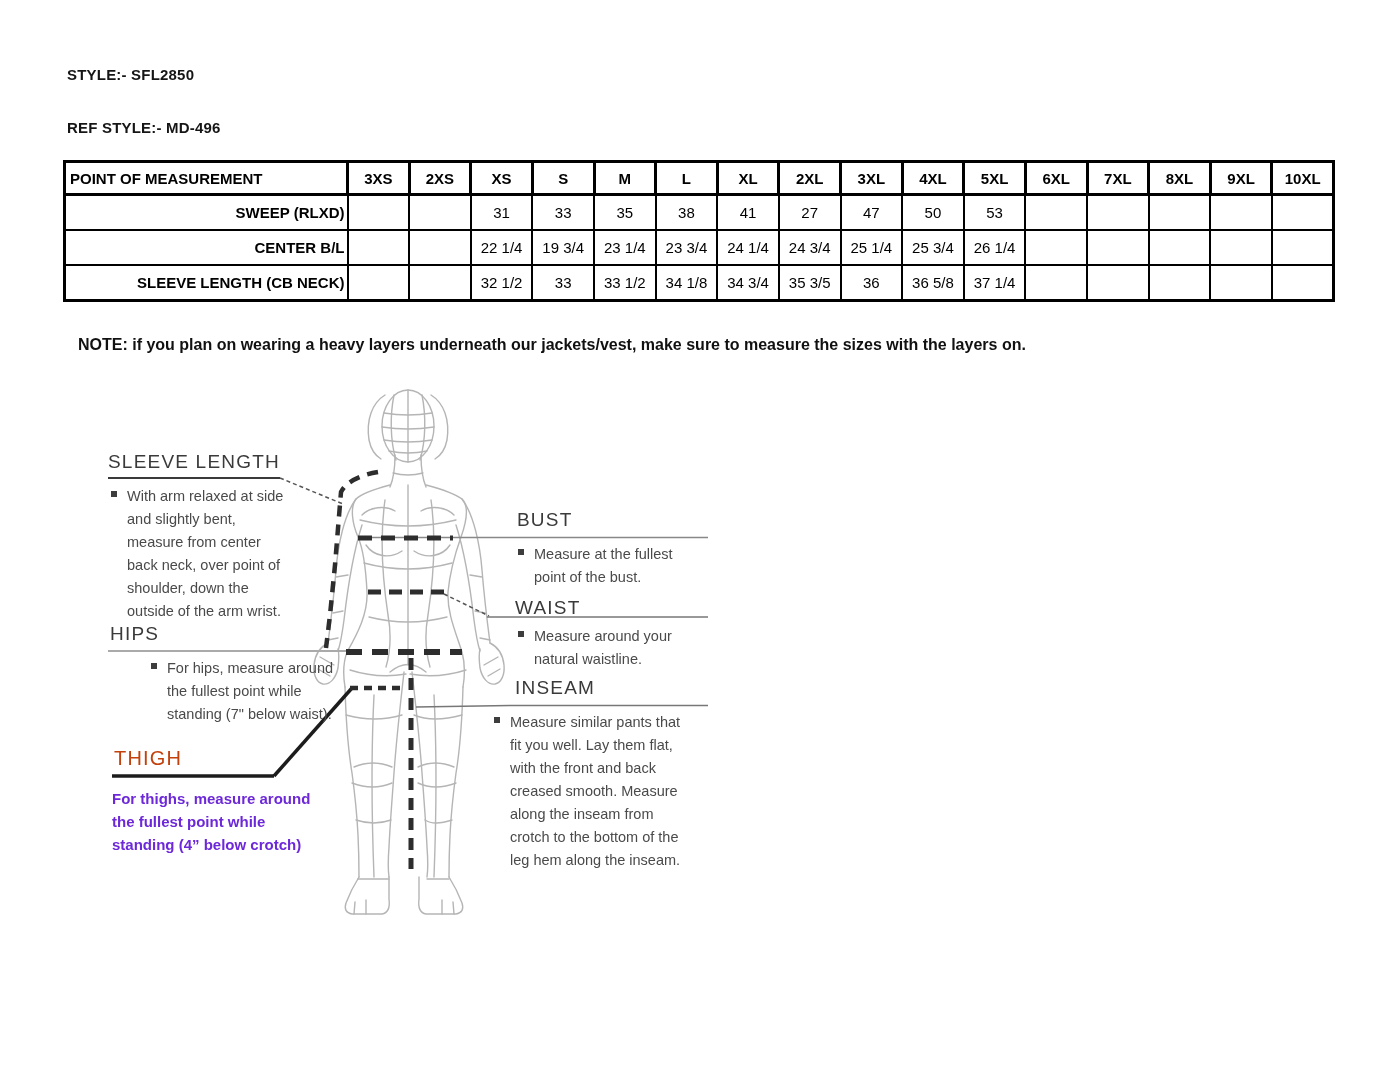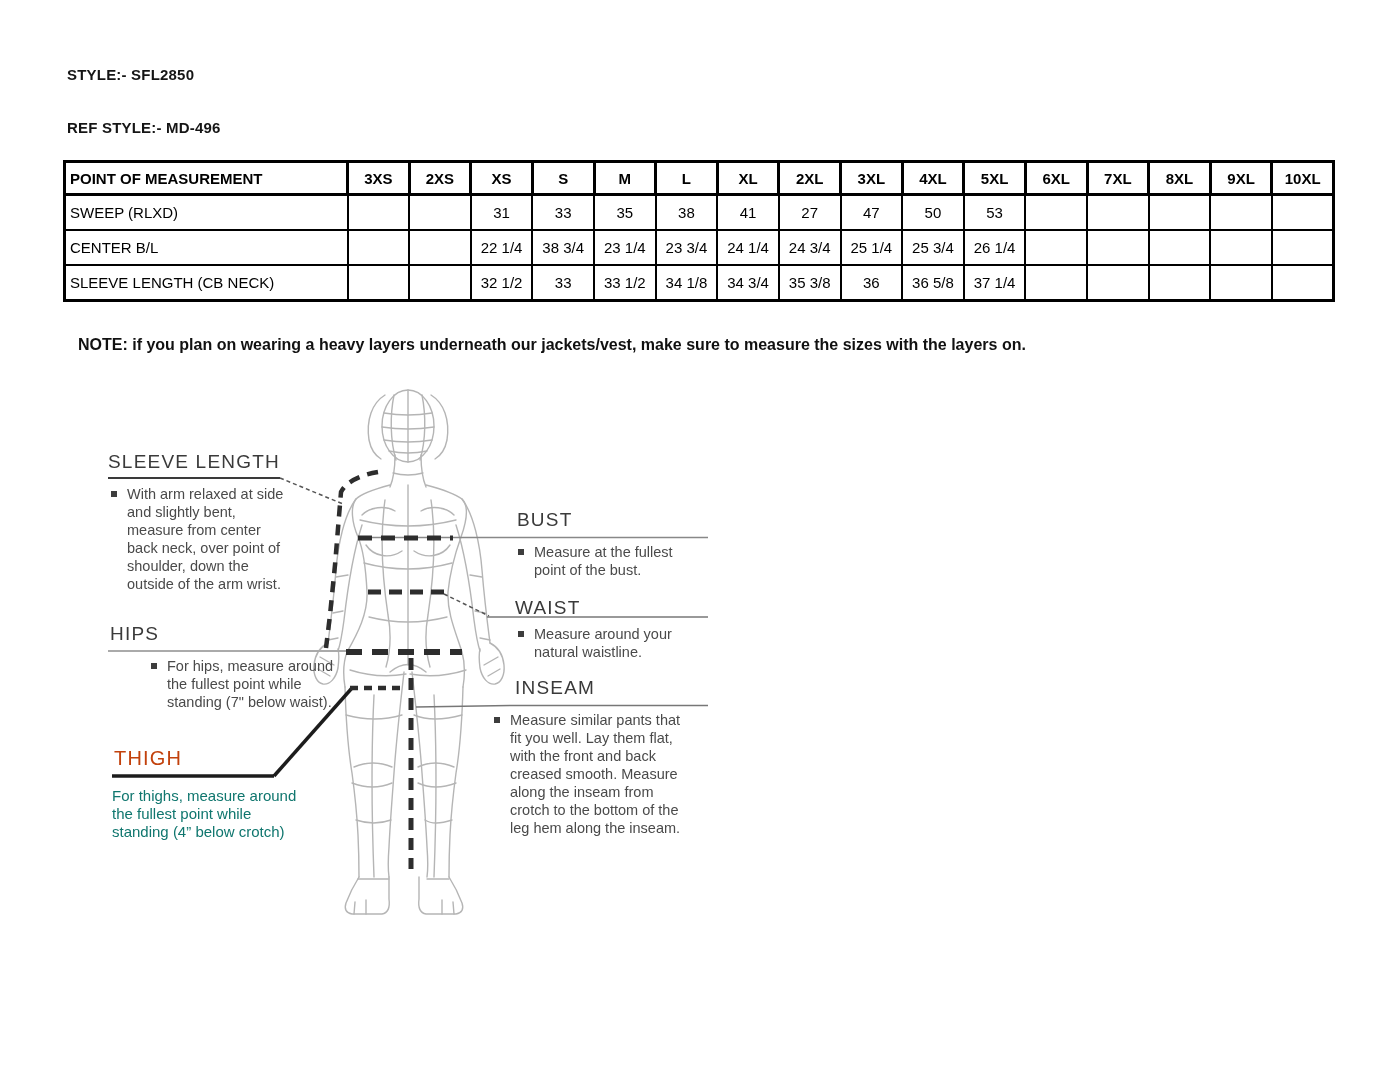--- a/index.html
+++ b/index.html
@@ -14,43 +14,43 @@
 
   
   #size-table-wrap{position:absolute;left:63px;top:160px;width:1272px;}
   table.size-table{border-collapse:collapse;table-layout:fixed;width:1272px;border:3px solid #000;}
   table.size-table th, table.size-table td{
     font-size:15px;overflow:hidden;white-space:nowrap;text-align:center;vertical-align:middle;padding:0 2px;
   }
   table.size-table th{border:3px solid #000;font-weight:700;height:30px;}
   table.size-table td{border:2px solid #000;font-weight:400;height:33px;}
   table.size-table .label-col{width:274px;text-align:left;padding-left:4px;}
-  table.size-table td.label-col{font-weight:400;}
+  table.size-table td.label-col{font-weight:700;text-align:right;}
 
   
   #note-line{position:absolute;left:78px;top:336px;width:1160px;font-size:16px;font-weight:700;color:#111;}
 
   
   #guide{position:absolute;left:90px;top:385px;width:640px;height:560px;}
   #guide svg{position:absolute;left:0;top:0;}
   .guide-title{
     position:absolute;font-size:19px;color:#3a3a3a;letter-spacing:1.2px;font-weight:400;white-space:nowrap;
   }
   .guide-desc{
-    position:absolute;font-size:14.5px;line-height:18px;color:#4a4a4a;
+    position:absolute;font-size:14.5px;line-height:23px;color:#4a4a4a;
   }
   .bulleted::before{
     content:"";position:absolute;left:-16px;top:6px;width:6px;height:6px;background:#3d3d3d;
   }
   #sleeve-title{left:18px;top:66px;}
   #sleeve-desc{left:37px;top:100px;width:165px;}
   #hips-title{left:20px;top:238px;}
   #hips-desc{left:37px;top:272px;width:172px;margin-left:40px;}
   #thigh-title{left:24px;top:362px;font-size:20px;color:#c2410c;}
-  #thigh-desc{left:22px;top:402px;width:200px;color:#0f766e;font-size:15px;}
+  #thigh-desc{left:22px;top:402px;width:200px;color:#6d28d9;font-size:15px;font-weight:bold;}
   #bust-title{left:427px;top:124px;}
   #bust-desc{left:444px;top:158px;width:165px;}
   #waist-title{left:425px;top:204px;margin-top:8px;}
   #waist-desc{left:444px;top:240px;width:160px;}
   #inseam-title{left:425px;top:292px;}
   #inseam-desc{left:420px;top:326px;width:180px;}
 </style>
 </head>
 <body>
 
@@ -98,21 +98,21 @@
           <td></td>
           <td></td>
           <td></td>
           <td></td>
         </tr>
         <tr>
           <td class="label-col">CENTER B/L</td>
           <td></td>
           <td></td>
           <td>22 1/4</td>
-          <td>38 3/4</td>
+          <td>19 3/4</td>
           <td>23 1/4</td>
           <td>23 3/4</td>
           <td>24 1/4</td>
           <td>24 3/4</td>
           <td>25 1/4</td>
           <td>25 3/4</td>
           <td>26 1/4</td>
           <td></td>
           <td></td>
           <td></td>
@@ -121,21 +121,21 @@
         </tr>
         <tr>
           <td class="label-col">SLEEVE LENGTH (CB NECK)</td>
           <td></td>
           <td></td>
           <td>32 1/2</td>
           <td>33</td>
           <td>33 1/2</td>
           <td>34 1/8</td>
           <td>34 3/4</td>
-          <td>35 3/8</td>
+          <td>35 3/5</td>
           <td>36</td>
           <td>36 5/8</td>
           <td>37 1/4</td>
           <td></td>
           <td></td>
           <td></td>
           <td></td>
           <td></td>
         </tr>
       </tbody>

